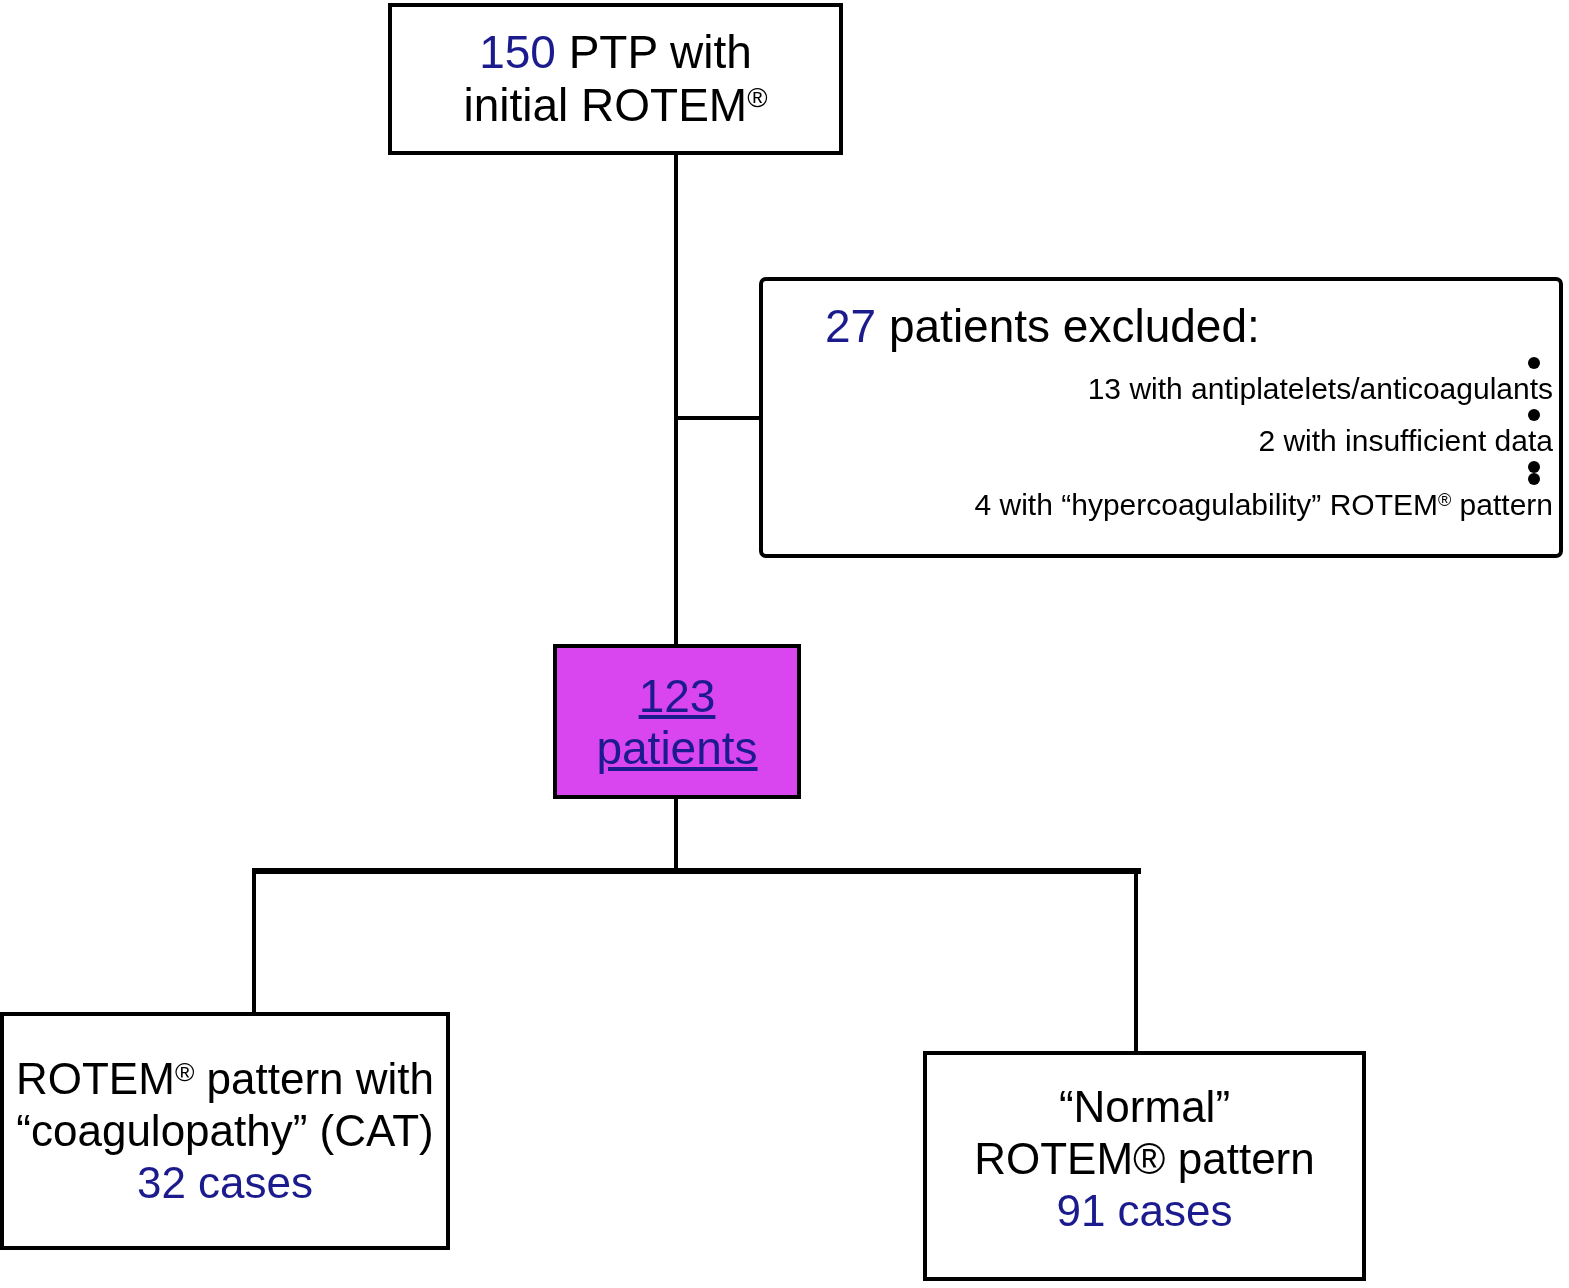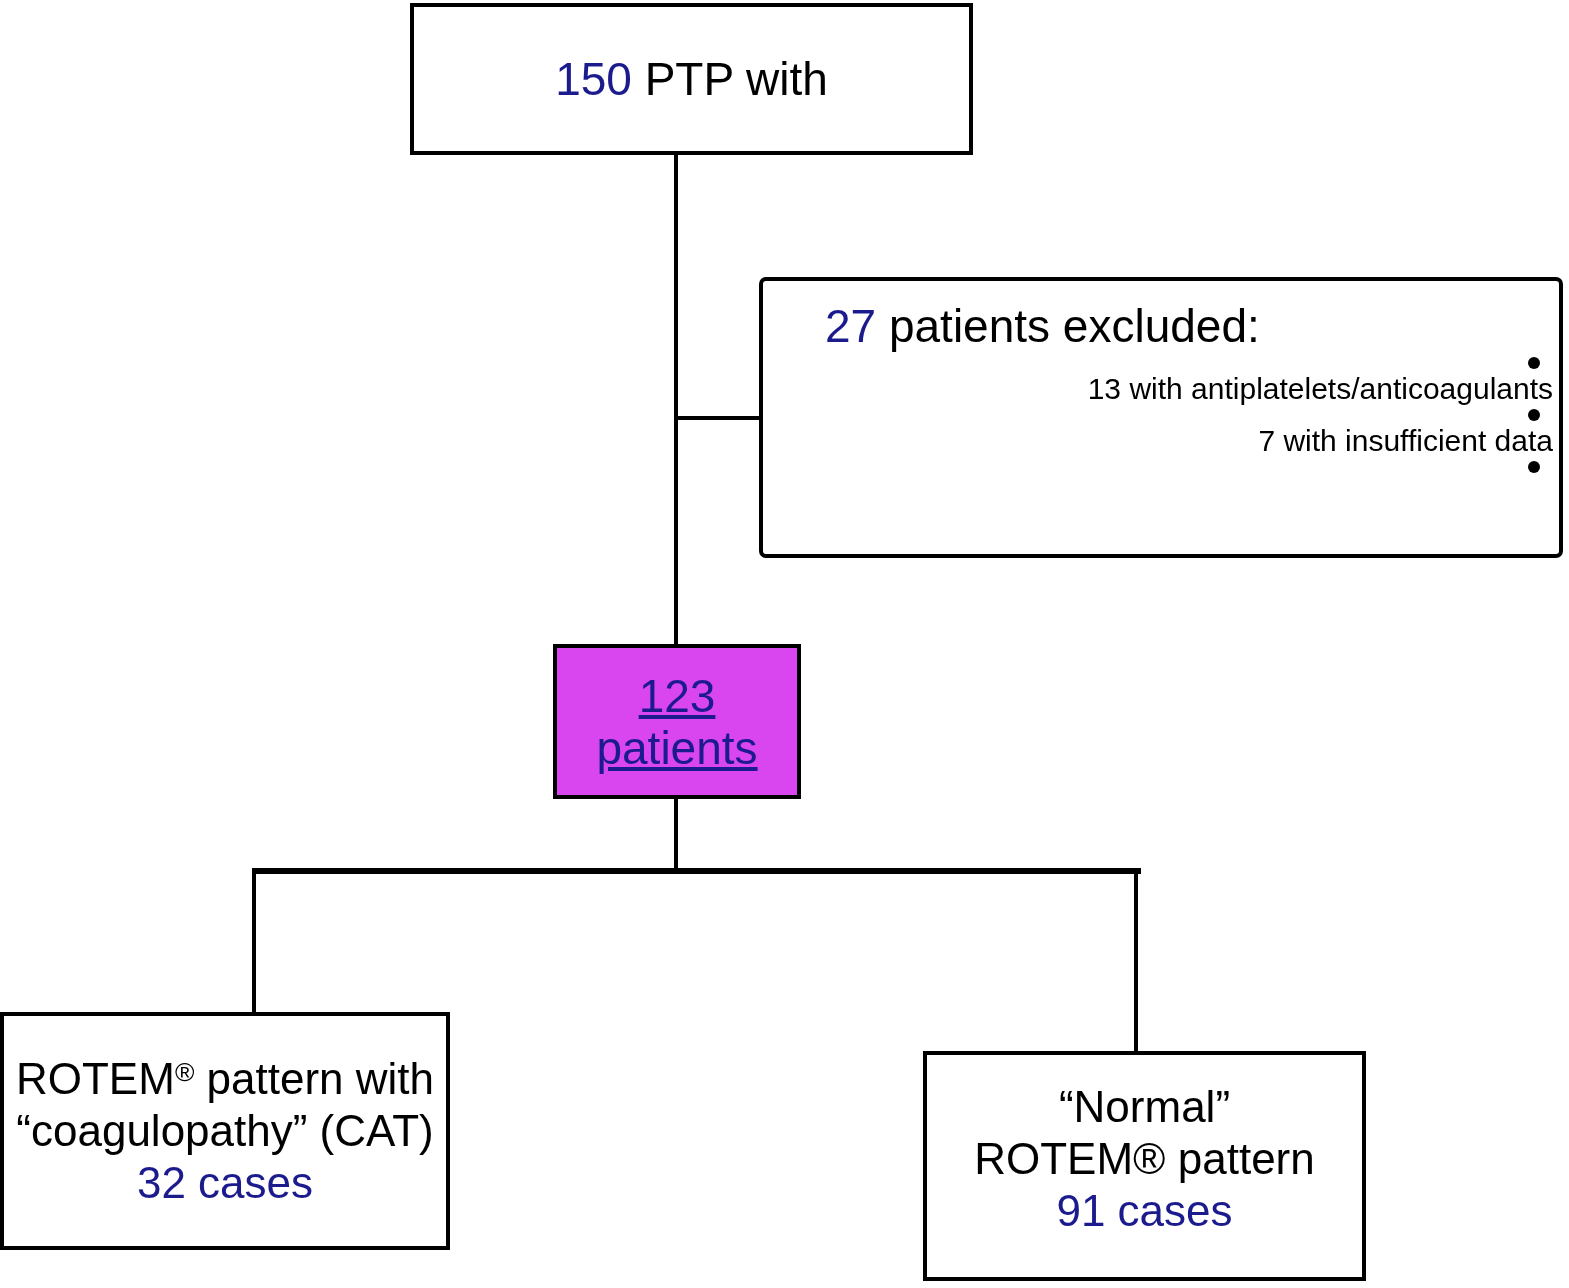--- a/index.html
+++ b/index.html
@@ -29,21 +29,21 @@
   }
   .navy { color: #1b1b8e; }
   .sup {
     font-size: 0.6em;
     vertical-align: 0.5em;
     line-height: 0;
   }
   .connector { position: absolute; background: #000000; }
 
   
-  #node-initial { left: 410px; top: 3px; width: 563px; height: 152px; font-size: 46px; line-height: 53px; }
+  #node-initial { left: 388px; top: 3px; width: 455px; height: 152px; font-size: 46px; line-height: 53px; }
 
   
   #node-excluded {
     left: 759px; top: 277px; width: 804px; height: 281px;
     padding: 17px 6px 0 62px;
     border-radius: 7px;
   }
   .exc-heading { font-size: 46px; line-height: 56px; margin-bottom: 3px; }
   .bullets { margin-left: 26px; }
   .bullet {
@@ -84,35 +84,40 @@
 
   <div class="connector" id="line-top-vertical"></div>
   <div class="connector" id="line-excluded-tick"></div>
   <div class="connector" id="line-mid-vertical"></div>
   <div class="connector" id="line-branch"></div>
   <div class="connector" id="line-drop-left"></div>
   <div class="connector" id="line-drop-right"></div>
 
   <div class="node center" id="node-initial">
     <div><span class="navy">150</span><span> PTP with</span></div>
+    <div><span>initial ROTEM</span><span class="sup">®</span></div>
   </div>
 
   <div class="node" id="node-excluded">
     <div class="exc-heading"><span class="navy">27</span><span> patients excluded:</span></div>
     <div class="bullets">
       <div class="bullet">
         <span class="dot"></span>
         <span><span>13 with antiplatelets/anticoagulants</span><span class="sup"></span><span></span></span>
       </div>
       <div class="bullet">
         <span class="dot"></span>
-        <span><span>7 with insufficient data</span><span class="sup"></span><span></span></span>
+        <span><span>2 with insufficient data</span><span class="sup"></span><span></span></span>
       </div>
       <div class="bullet">
         <span class="dot"></span>
+      </div>
+      <div class="bullet">
+        <span class="dot"></span>
+        <span><span>4 with “hypercoagulability” ROTEM</span><span class="sup">®</span><span> pattern</span></span>
       </div>
     </div>
   </div>
 
   <div class="node center navy" id="node-patients">
     <div>123</div>
     <div>patients</div>
   </div>
 
   <div class="node center" id="node-cat">

